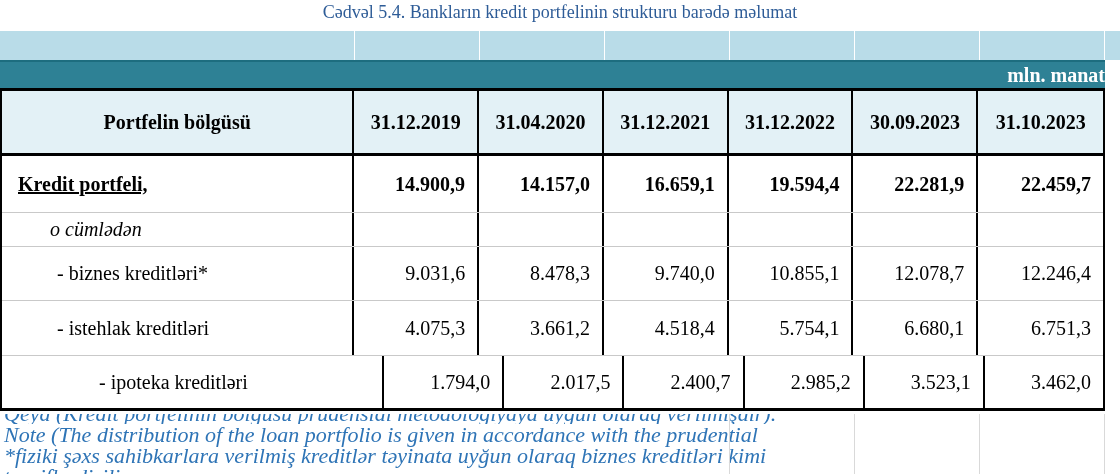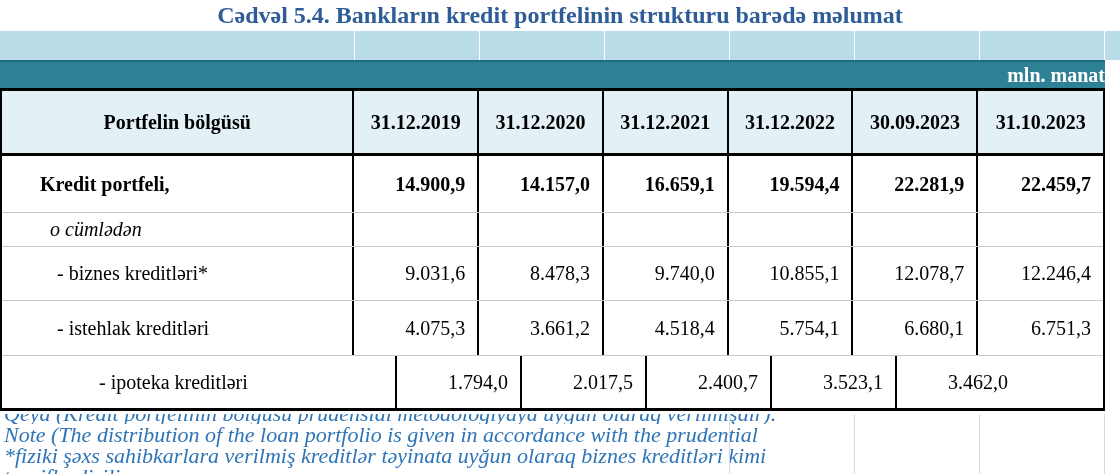--- a/index.html
+++ b/index.html
@@ -4,21 +4,21 @@
 <style>
   * { margin: 0; padding: 0; box-sizing: border-box; }
   html, body { width: 1120px; height: 474px; overflow: hidden; background: #ffffff; }
   body { font-family: "Liberation Serif", serif; position: relative; }
 
   .page { position: relative; width: 1120px; height: 474px; background: #fff; }
 
   
   .title {
     position: absolute; top: 2px; left: 0; width: 1120px;
-    text-align: center; font-size: 24px; font-weight: bold; color: #2e5c97;
+    text-align: center; font-size: 18px; font-weight: normal; color: #2e5c97;
   }
 
   
   .band {
     position: absolute; top: 31px; left: 0; width: 1120px; height: 29px;
     display: flex; background: #b9dce8;
   }
   .band .bcell { height: 100%; border-right: 1px solid #ffffff; }
   .band .b0 { width: 355px; } .band .bn { width: 125px; } .band .bg { flex: 1; border-right: none; }
 
@@ -51,21 +51,21 @@
 
   .tr.data { border-bottom: 1px solid #c9c9c9; background: #fff; }
   .tr.data:last-child { border-bottom: none; }
   .r0 { height: 57px; } .r1 { height: 34px; } .r2 { height: 54px; }
   .r3 { height: 55px; } .r4 { height: 52px; padding-left: 42px; }
 
   .label { justify-content: flex-start; }
   .num { justify-content: flex-end; padding-right: 12px; }
   .bold { font-weight: bold; }
   .italic { font-style: italic; }
-  .pad1 { padding-left: 38px; }
+  .pad1 { padding-left: 16px; text-decoration: underline; }
   .pad2 { padding-left: 48px; }
   .pad3 { padding-left: 55px; }
 
   
   .footnotes {
     position: absolute; top: 414px; left: 4px; width: 790px;
     color: #2e74b6; font-style: italic; font-size: 22px; line-height: 21px;
   }
   .fn-clip { height: 10px; overflow: hidden; }
   .fn-clip .fn-line1 { margin-top: -11px; }
@@ -94,21 +94,21 @@
 
   <div class="unitbar">
     <span>mln. manat</span>
   </div>
 
   <div class="table">
 
     <div class="tr header">
       <div class="td c0">Portfelin bölgüsü</div>
       <div class="td cn">31.12.2019</div>
-      <div class="td cn">31.12.2020</div>
+      <div class="td cn">31.04.2020</div>
       <div class="td cn">31.12.2021</div>
       <div class="td cn">31.12.2022</div>
       <div class="td cn">30.09.2023</div>
       <div class="td cn">31.10.2023</div>
     </div>
 
     <div class="tr data r0">
       <div class="td c0 label bold pad1">Kredit portfeli,</div>
       <div class="td cn num bold">14.900,9</div>
       <div class="td cn num bold">14.157,0</div>
@@ -146,20 +146,21 @@
       <div class="td cn num">5.754,1</div>
       <div class="td cn num">6.680,1</div>
       <div class="td cn num">6.751,3</div>
     </div>
 
     <div class="tr data r4">
       <div class="td c0 label pad3">- ipoteka kreditləri</div>
       <div class="td cn num">1.794,0</div>
       <div class="td cn num">2.017,5</div>
       <div class="td cn num">2.400,7</div>
+      <div class="td cn num">2.985,2</div>
       <div class="td cn num">3.523,1</div>
       <div class="td cn num">3.462,0</div>
     </div>
 
   </div>
 
   <div class="footnotes">
     <div class="fn-clip">
       <div class="fn-line1">Qeyd (Kredit portfelinin bölgüsü prudensial metodologiyaya uyğun olaraq verilmişdir).</div>
     </div>

